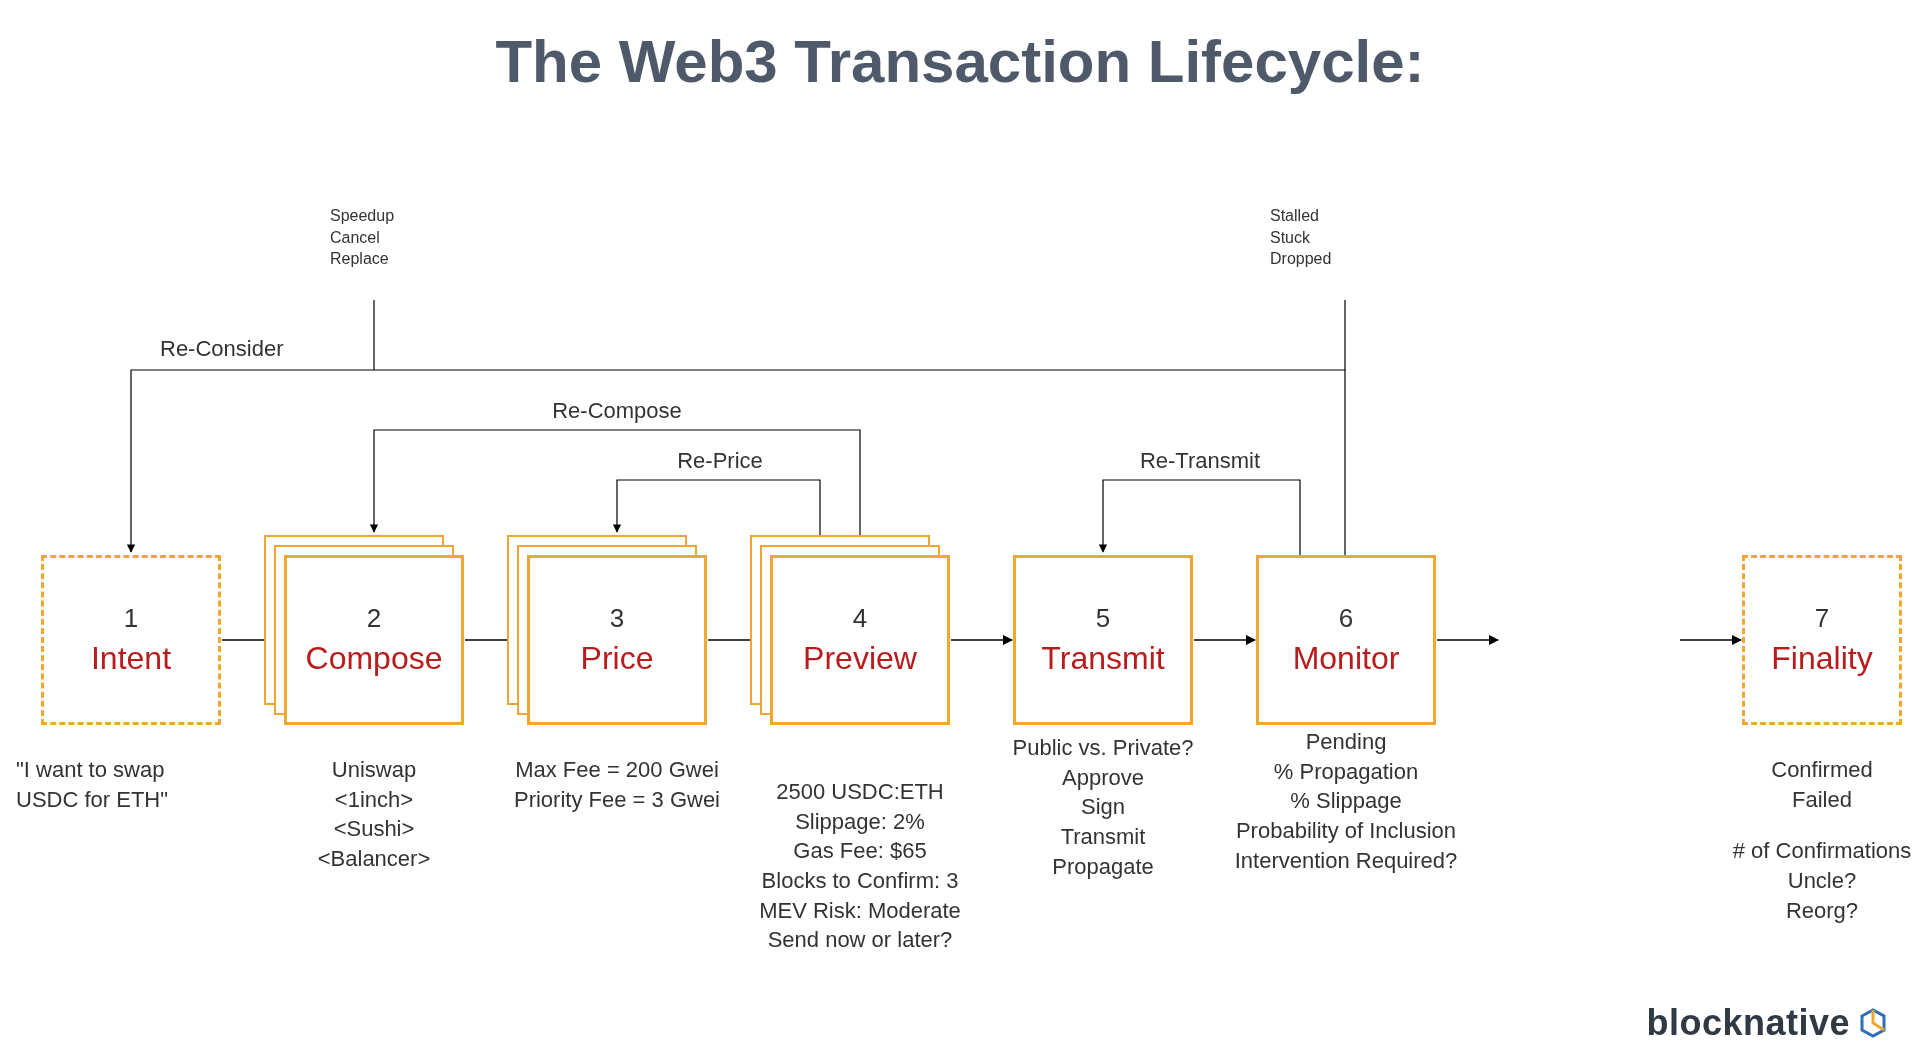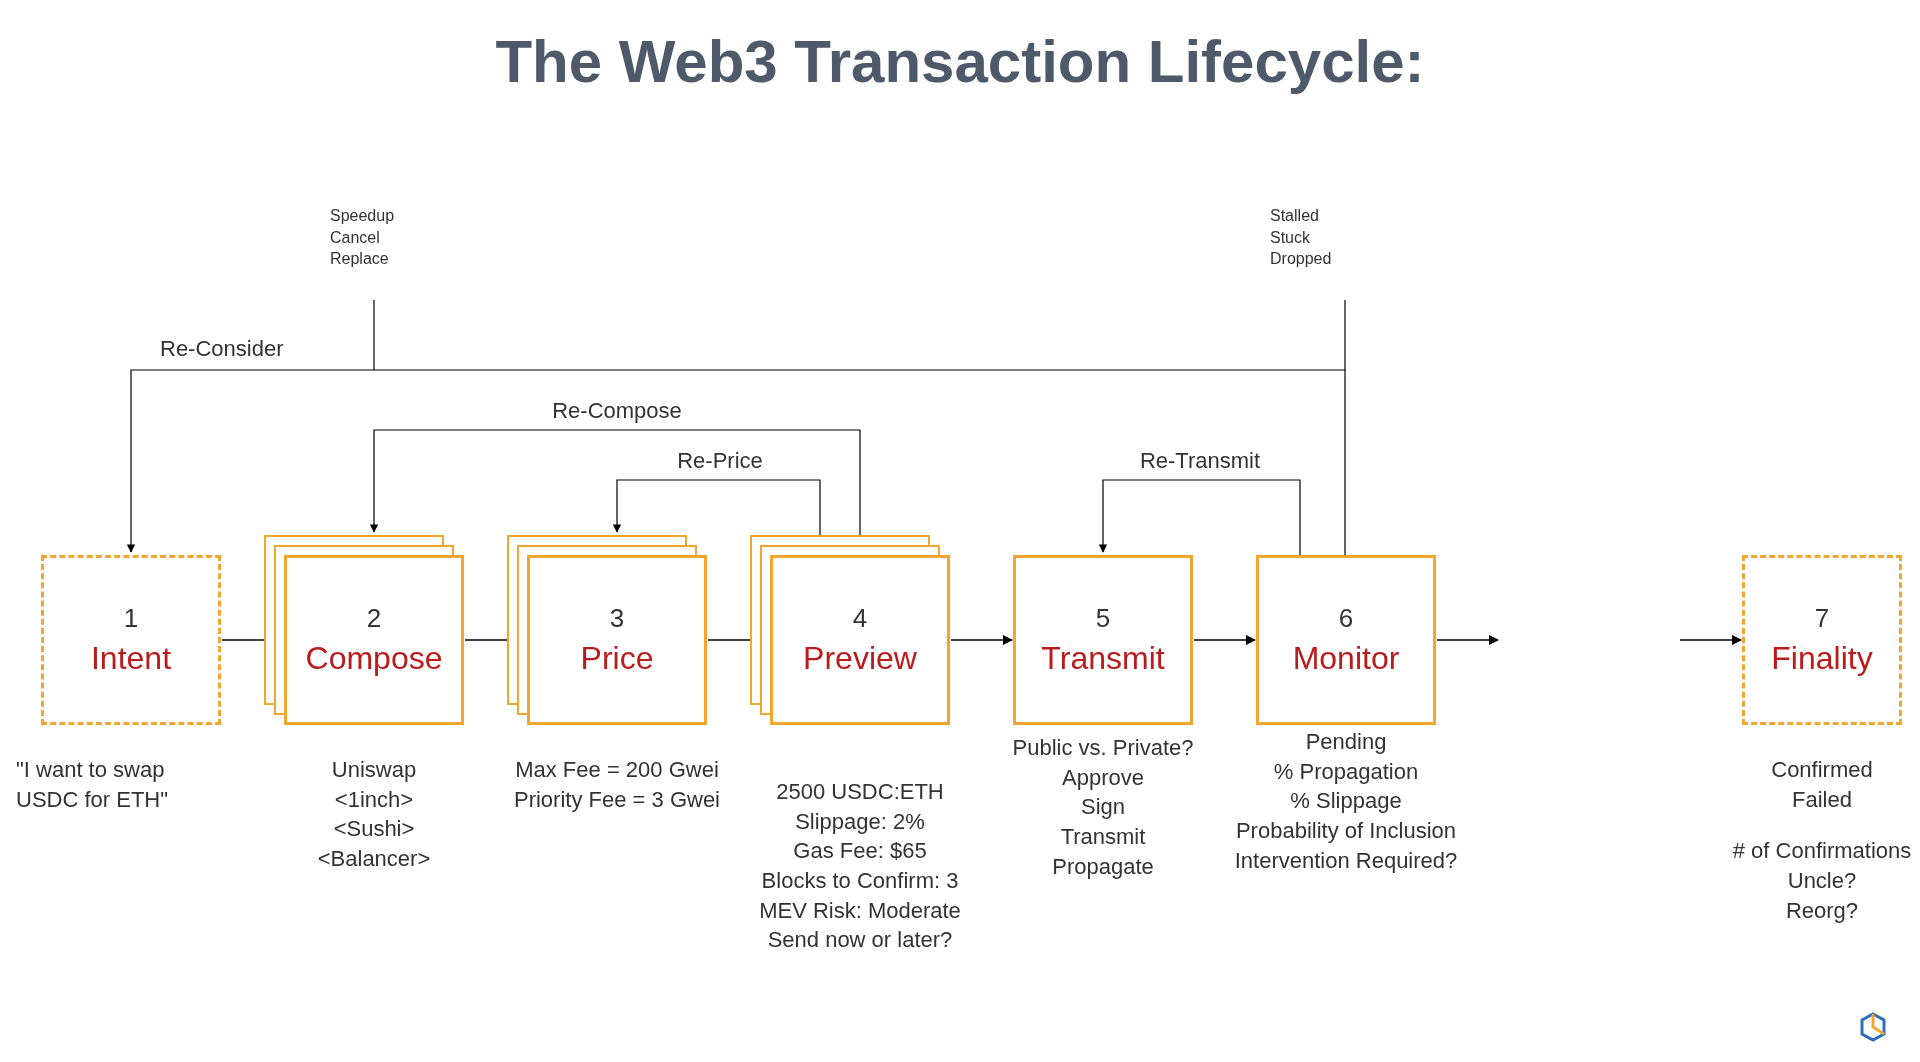--- a/index.html
+++ b/index.html
@@ -172,19 +172,20 @@
 <div class="notes" style="left:1707px; top:755px;">
   <div>Confirmed</div>
   <div>Failed</div>
   <div style="height:22px;"></div>
   <div># of Confirmations</div>
   <div>Uncle?</div>
   <div>Reorg?</div>
 </div>
 
 <div class="logo">
+  <span>blocknative</span>
   <svg width="34" height="34" viewBox="0 0 34 34">
     <path d="M6 10 L17 4 L28 10 L28 24 L17 30 L6 24 Z" fill="none" stroke="#2e6fb5" stroke-width="3"></path>
     <path d="M17 4 L17 17 L28 24" fill="none" stroke="#f0a62f" stroke-width="3"></path>
   </svg>
 </div>
 
 </div>
 
 </body></html>

